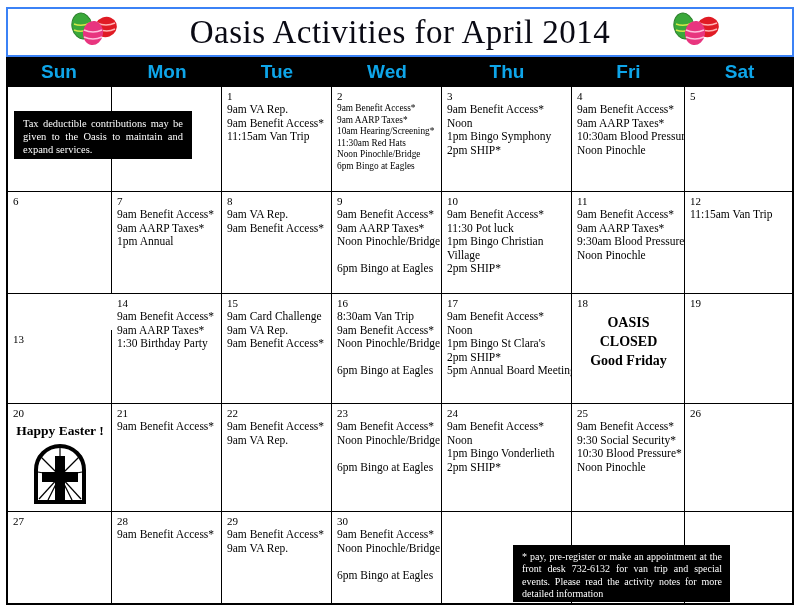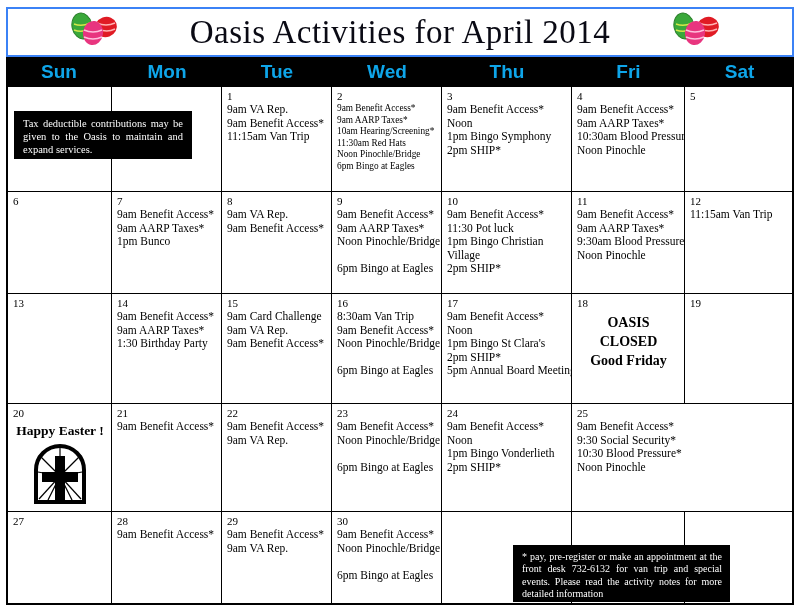--- a/index.html
+++ b/index.html
@@ -268,21 +268,21 @@
       </div>
       <div class="week" style="height: 102px;">
         <div class="day" style="width: 104px;">
           <div class="daynum">6</div>
         </div>
         <div class="day" style="width: 110px;">
           <div class="daynum">7</div>
           <div class="events">
             <div class="ev">9am Benefit Access*</div>
             <div class="ev">9am AARP Taxes*</div>
-            <div class="ev">1pm Bunco</div>
+            <div class="ev">1pm Annual</div>
           </div>
         </div>
         <div class="day" style="width: 110px;">
           <div class="daynum">8</div>
           <div class="events">
             <div class="ev">9am VA Rep.</div>
             <div class="ev">9am Benefit Access*</div>
           </div>
         </div>
         <div class="day" style="width: 110px;">
@@ -315,21 +315,21 @@
           </div>
         </div>
         <div class="day" style="width: 107px;">
           <div class="daynum">12</div>
           <div class="events">
             <div class="ev">11:15am Van Trip</div>
           </div>
         </div>
       </div>
       <div class="week" style="height: 110px;">
-        <div class="day" style="width: 104px;">
+        <div class="day" style="width: 104px; margin-top: 36px;">
           <div class="daynum">13</div>
         </div>
         <div class="day" style="width: 110px;">
           <div class="daynum">14</div>
           <div class="events">
             <div class="ev">9am Benefit Access*</div>
             <div class="ev">9am AARP Taxes*</div>
             <div class="ev">1:30 Birthday Party</div>
           </div>
         </div>
@@ -429,20 +429,23 @@
         </div>
         <div class="day" style="width: 113px;">
           <div class="daynum">25</div>
           <div class="events">
             <div class="ev">9am Benefit Access*</div>
             <div class="ev">9:30 Social Security*</div>
             <div class="ev">10:30 Blood Pressure*</div>
             <div class="ev">Noon Pinochle</div>
           </div>
         </div>
+        <div class="day" style="width: 107px;">
+          <div class="daynum">26</div>
+        </div>
       </div>
       <div class="week" style="height: 91px;">
         <div class="day" style="width: 104px;">
           <div class="daynum">27</div>
         </div>
         <div class="day" style="width: 110px;">
           <div class="daynum">28</div>
           <div class="events">
             <div class="ev">9am Benefit Access*</div>
           </div>

